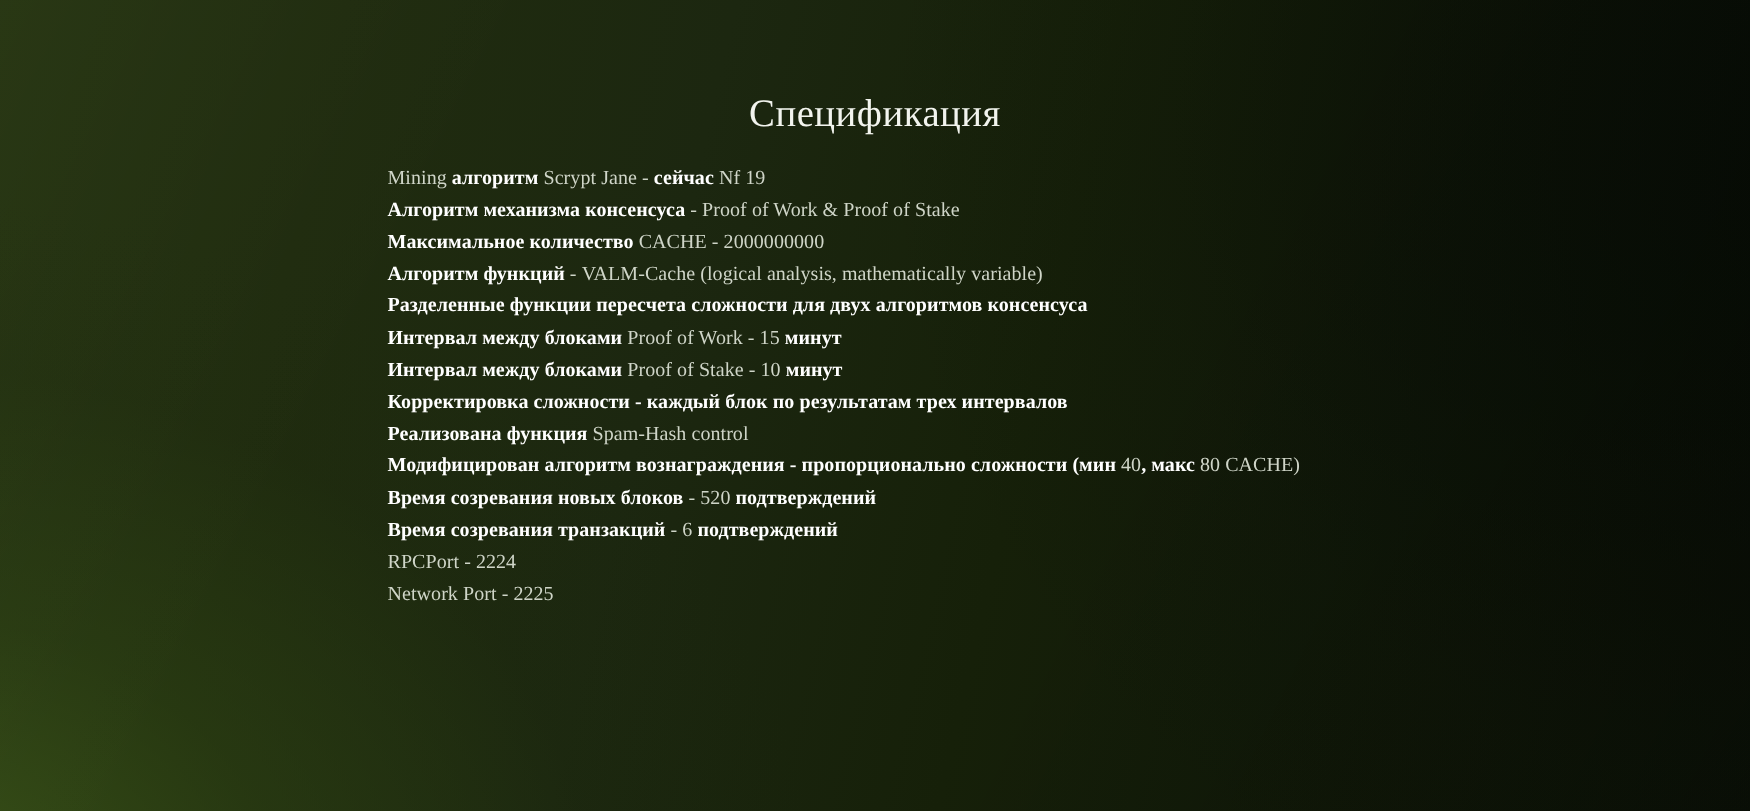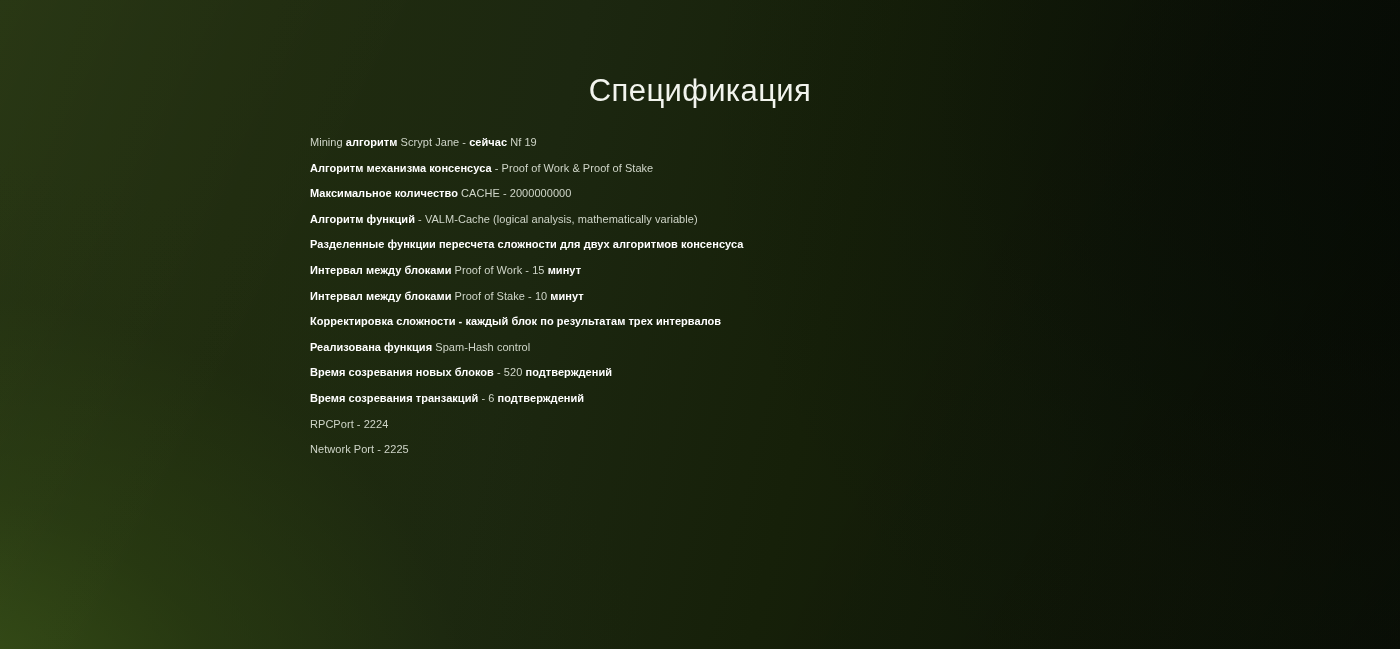--- a/index.html
+++ b/index.html
@@ -18,20 +18,21 @@
   #slide {
     position: relative;
     width: 1400px;
     height: 649px;
     overflow: hidden;
     background-color: #1b2610;
     background-image:
       radial-gradient(ellipse 900px 700px at -6% 112%, rgba(58,84,24,0.95) 0%, rgba(45,66,19,0.55) 34%, rgba(30,44,13,0.18) 62%, rgba(20,30,9,0) 82%),
       radial-gradient(ellipse 1100px 900px at 118% 18%, rgba(4,8,3,0.92) 0%, rgba(7,12,5,0.62) 38%, rgba(12,18,8,0.22) 66%, rgba(16,24,10,0) 86%),
       linear-gradient(103deg, #24330f 0%, #202c0f 18%, #1c2710 38%, #162009 58%, #101808 78%, #0b1107 100%);
+    font-family: Liberation Serif, serif;
   }
 
   
   #slide::after {
     content: "";
     position: absolute;
     inset: 0;
     pointer-events: none;
     background-image:
       linear-gradient(117deg, rgba(255,255,255,0.022) 0%, rgba(255,255,255,0) 26%),
@@ -59,21 +60,21 @@
     left: 310px;
     top: 130px;
     width: 1060px;
     z-index: 3;
     margin: 0;
     padding: 0;
     list-style: none;
   }
 
   .spec-line {
-    font-size: 11px;
+    font-size: 16px;
     line-height: 25.6px;
     height: 25.6px;
     white-space: nowrap;
     color: #d8dcd2;
     letter-spacing: 0.05px;
   }
 
   .seg {
     display: inline;
   }
@@ -96,19 +97,20 @@
   <ul id="spec-list">
       <li class="spec-line"><span class="seg seg-r">Mining </span><span class="seg seg-b">алгоритм</span><span class="seg seg-r"> Scrypt Jane - </span><span class="seg seg-b">сейчас</span><span class="seg seg-r"> Nf 19</span></li>
       <li class="spec-line"><span class="seg seg-b">Алгоритм механизма консенсуса</span><span class="seg seg-r"> - Proof of Work &amp; Proof of Stake</span></li>
       <li class="spec-line"><span class="seg seg-b">Максимальное количество</span><span class="seg seg-r"> CACHE - 2000000000</span></li>
       <li class="spec-line"><span class="seg seg-b">Алгоритм функций</span><span class="seg seg-r"> - VALM-Cache (logical analysis, mathematically variable)</span></li>
       <li class="spec-line"><span class="seg seg-b">Разделенные функции пересчета сложности для двух алгоритмов консенсуса</span></li>
       <li class="spec-line"><span class="seg seg-b">Интервал между блоками</span><span class="seg seg-r"> Proof of Work - 15  </span><span class="seg seg-b">минут</span></li>
       <li class="spec-line"><span class="seg seg-b">Интервал между блоками</span><span class="seg seg-r"> Proof of Stake - 10 </span><span class="seg seg-b">минут</span></li>
       <li class="spec-line"><span class="seg seg-b">Корректировка сложности - каждый блок по результатам трех интервалов</span></li>
       <li class="spec-line"><span class="seg seg-b">Реализована функция</span><span class="seg seg-r"> Spam-Hash control</span></li>
+      <li class="spec-line"><span class="seg seg-b">Модифицирован алгоритм вознаграждения - пропорционально сложности (мин </span><span class="seg seg-r">40</span><span class="seg seg-b">, макс </span><span class="seg seg-r">80 CACHE)</span></li>
       <li class="spec-line"><span class="seg seg-b">Время созревания новых блоков</span><span class="seg seg-r"> - 520 </span><span class="seg seg-b">подтверждений</span></li>
       <li class="spec-line"><span class="seg seg-b">Время созревания транзакций</span><span class="seg seg-r"> - 6 </span><span class="seg seg-b">подтверждений</span></li>
       <li class="spec-line"><span class="seg seg-r">RPCPort - 2224</span></li>
       <li class="spec-line"><span class="seg seg-r">Network Port - 2225</span></li>
     </ul>
 
 </div>
 
 </body></html>

